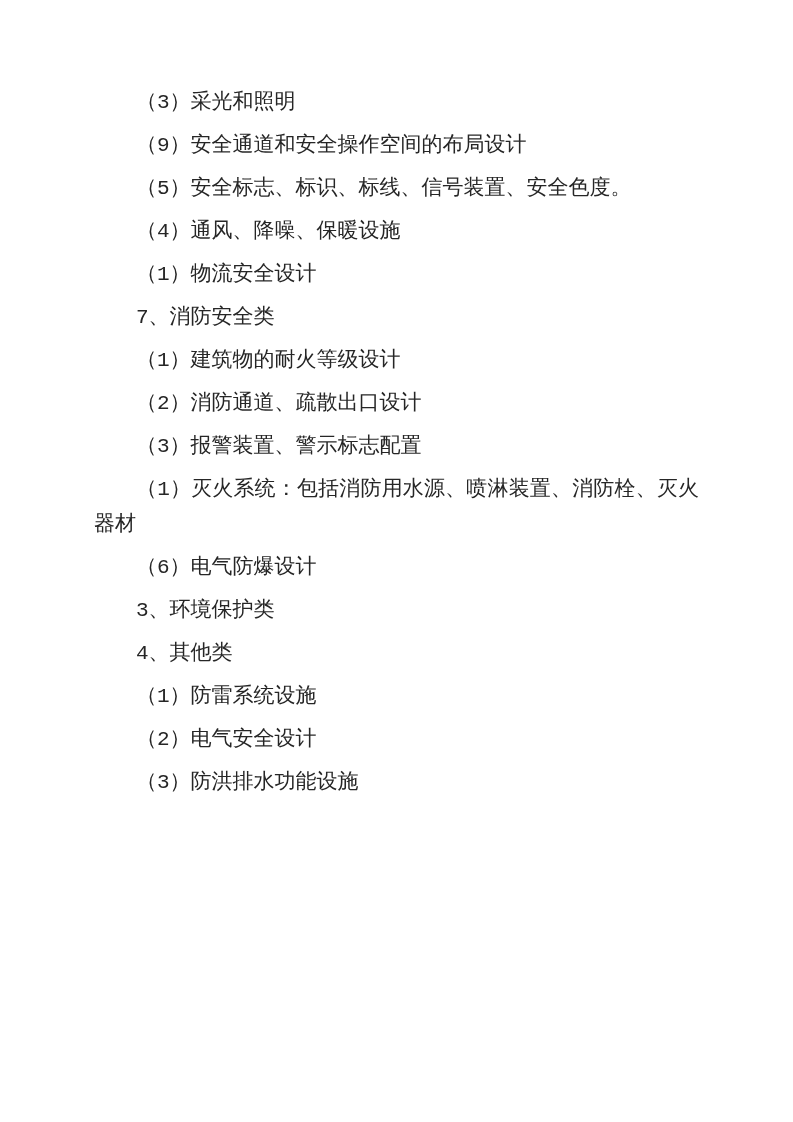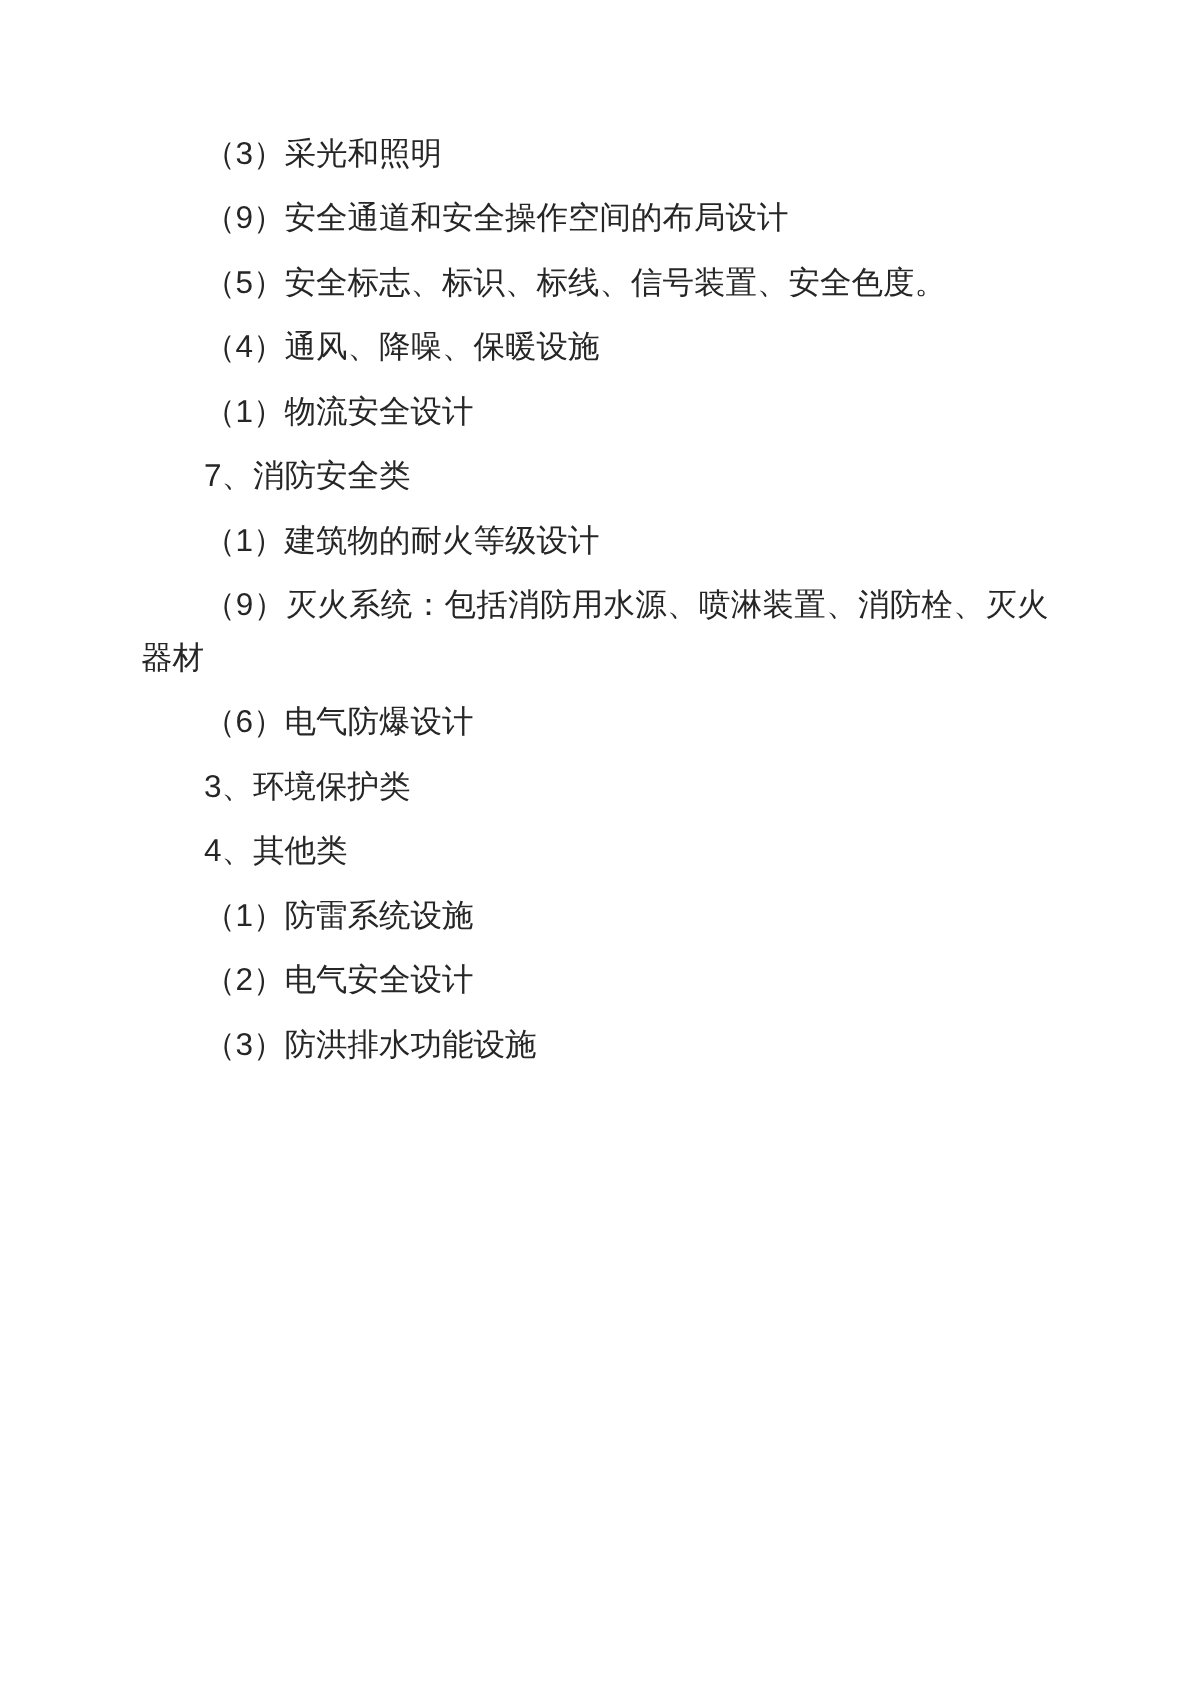--- a/index.html
+++ b/index.html
@@ -9,21 +9,21 @@
   }
   .page {
     position: relative;
     width: 793px;
     height: 1122px;
     margin: 0 auto;
     background: #ffffff;
     box-sizing: border-box;
     padding: 85px 72px 0 94px;
     overflow: hidden;
-    font-family: Liberation Sans, sans-serif;
+    font-family: Liberation Mono, monospace;
     font-size: 21px;
     color: #262626;
   }
   .doc-body {
     width: 605px;
   }
   .para {
     margin: 0 0 8px 0;
     line-height: 35px;
     text-indent: 2em;
@@ -43,21 +43,23 @@
 
 <div class="page" style="background: rgb(255, 255, 255); color: rgb(38, 38, 38);">
   <div class="doc-body" id="doc-body">
       <p class="para">（3）采光和照明</p>
       <p class="para">（9）安全通道和安全操作空间的布局设计</p>
       <p class="para">（5）安全标志、标识、标线、信号装置、安全色度。</p>
       <p class="para">（4）通风、降噪、保暖设施</p>
       <p class="para">（1）物流安全设计</p>
       <p class="para heading">7、消防安全类</p>
       <p class="para">（1）建筑物的耐火等级设计</p>
-      <p class="para">（9）灭火系统：包括消防用水源、喷淋装置、消防栓、灭火器材</p>
+      <p class="para">（2）消防通道、疏散出口设计</p>
+      <p class="para">（3）报警装置、警示标志配置</p>
+      <p class="para">（1）灭火系统：包括消防用水源、喷淋装置、消防栓、灭火器材</p>
       <p class="para">（6）电气防爆设计</p>
       <p class="para heading">3、环境保护类</p>
       <p class="para heading">4、其他类</p>
       <p class="para">（1）防雷系统设施</p>
       <p class="para">（2）电气安全设计</p>
       <p class="para">（3）防洪排水功能设施</p>
     </div>
 </div>
 
 </body></html>

